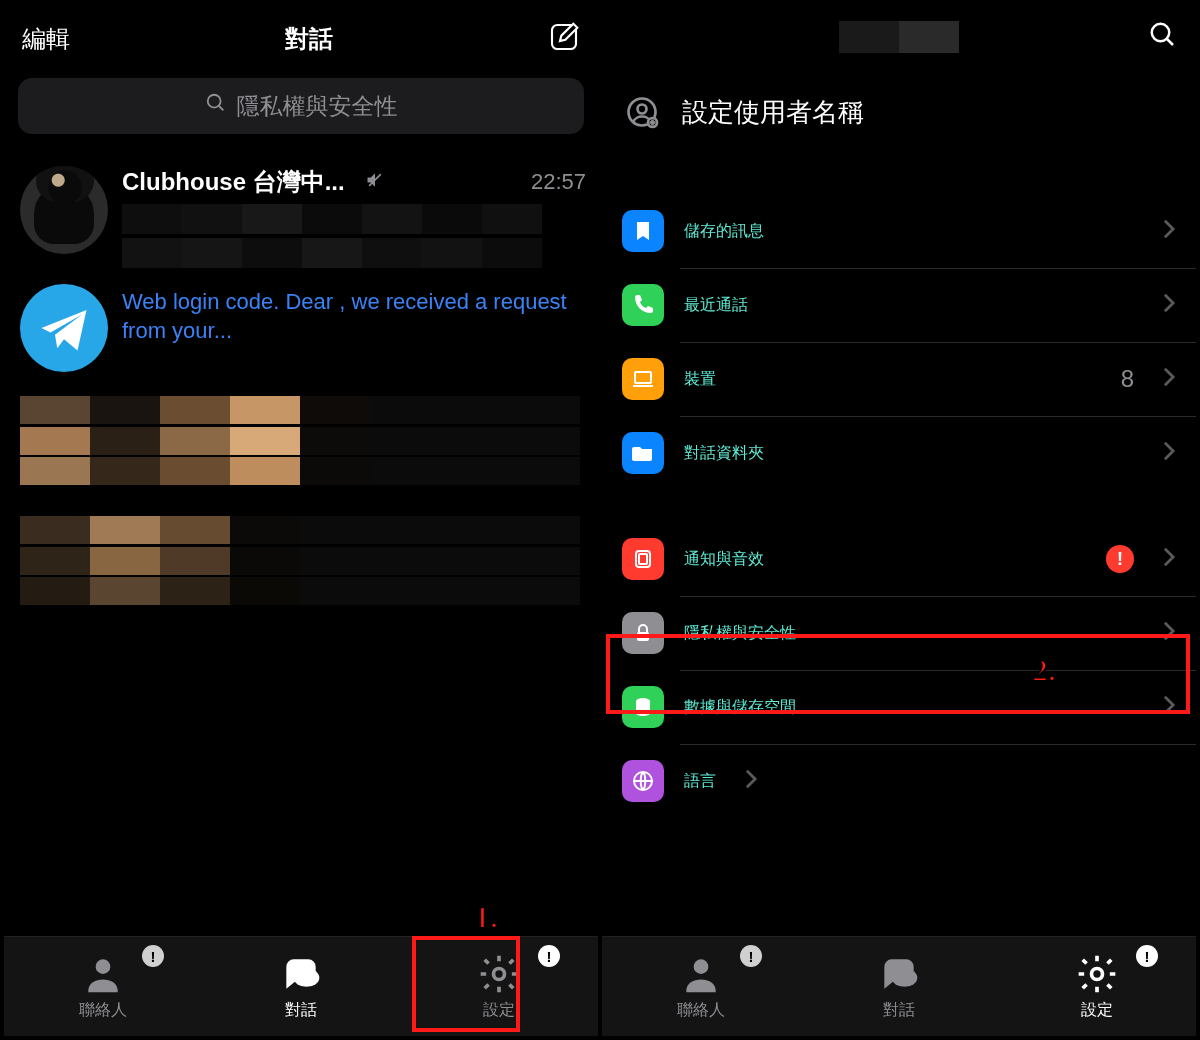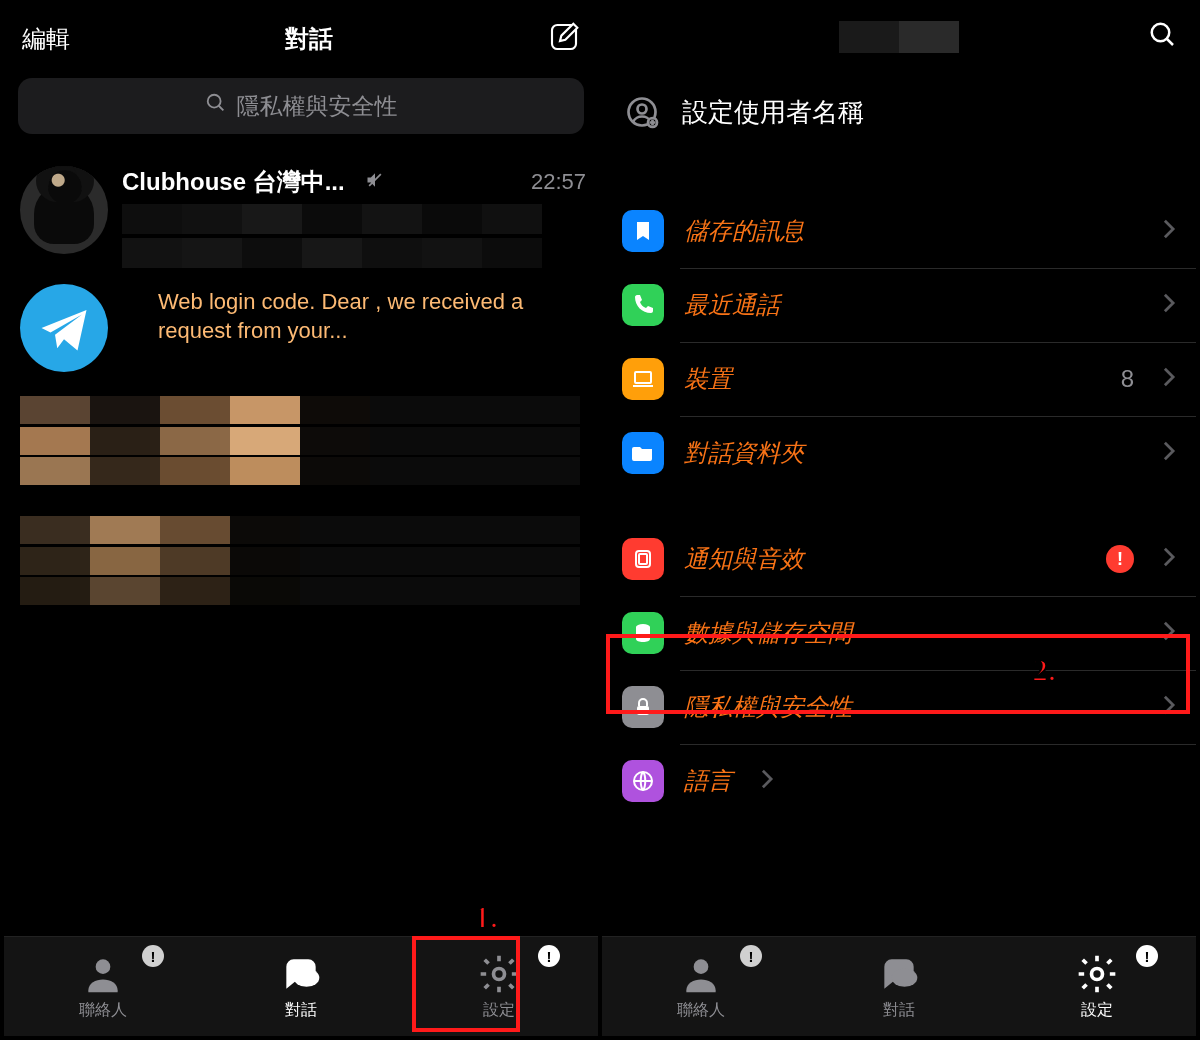--- a/index.html
+++ b/index.html
@@ -96,27 +96,26 @@
 .chat-name {
   color: #fff; font-size: 24px; font-weight: 700;
   white-space: nowrap; overflow: hidden; text-overflow: ellipsis;
 }
 .mute-icon { color: #8e8e93; }
 .mute-icon svg { width: 20px; height: 20px; }
 .verified { color: #2ea6ff; }
 .verified svg { width: 22px; height: 22px; }
 .chat-time { margin-left: auto; color: #8e8e93; font-size: 22px; }
 .chat-preview {
-  color: #fdba74; font-size: 22px;
+  color: #3b82f6; font-size: 22px;
   margin-top: 4px; line-height: 1.3;
   display: -webkit-box;
   -webkit-line-clamp: 2;
   -webkit-box-orient: vertical;
   overflow: hidden;
-  margin-left: 36px;
 }
 
 .pixelated-block {
   display: flex; flex-wrap: wrap;
   width: 100%;
 }
 .pixelated-block span {
   width: 12.5%; height: 28px;
 }
 .chat-item .pixelated { margin-top: 6px; width: 420px; height: 60px; }
@@ -204,21 +203,21 @@
   position: absolute; left: 78px; right: 0; top: 0;
   height: 1px; background: #2a2a2a;
 }
 .s-icon {
   width: 42px; height: 42px;
   border-radius: 10px;
   display: flex; align-items: center; justify-content: center;
   flex-shrink: 0;
 }
 .s-icon svg { width: 24px; height: 24px; color: #fff; }
-.s-label { font-size: 24px; color: #f97316; flex: 0 0 auto; font-style: italic; }
+.s-label { font-size: 16px; color: #5eead4; flex: 0 0 auto; }
 .s-value { margin-left: auto; color: #8e8e93; font-size: 24px; }
 .s-chevron { color: #5a5a5e; margin-left: 8px; }
 .s-chevron svg { width: 14px; height: 22px; }
 .s-alert {
   width: 28px; height: 28px; background: #ff3b30;
   border-radius: 50%; display: flex; align-items: center; justify-content: center;
   color: #fff; font-weight: 900; font-size: 18px;
   margin-left: auto;
 }
 .s-langvalue {
@@ -475,47 +474,47 @@
             <rect x="8" y="7" width="8" height="10" rx="1"></rect>
           </svg>
         </div>
       <span class="s-label">通知與音效</span>
       <span class="s-alert">!</span>
       <span class="s-chevron"><svg viewBox="0 0 10 16" fill="none" stroke="currentColor" stroke-width="2">
             <path d="M2 2l6 6-6 6"></path>
           </svg></span>
     </div>
     <div class="setting-row">
+      <div class="s-icon bg-lock">
+          <svg viewBox="0 0 24 24" fill="#fff">
+            <rect x="6" y="11" width="12" height="9" rx="2"></rect>
+            <path d="M8 11V8a4 4 0 118 0v3" fill="none" stroke="#fff" stroke-width="2"></path>
+          </svg>
+        </div>
+      <span class="s-label">隱私權與安全性</span>
+      <span class="s-value"></span>
+      <span class="s-chevron"><svg viewBox="0 0 10 16" fill="none" stroke="currentColor" stroke-width="2">
+            <path d="M2 2l6 6-6 6"></path>
+          </svg></span>
+    </div>
+    <div class="setting-row">
       <div class="s-icon bg-data">
           <svg viewBox="0 0 24 24" fill="#fff">
             <ellipse cx="12" cy="6" rx="7" ry="3"></ellipse>
             <path d="M5 6v6c0 1.7 3.1 3 7 3s7-1.3 7-3V6"></path>
             <path d="M5 12v6c0 1.7 3.1 3 7 3s7-1.3 7-3v-6"></path>
           </svg>
         </div>
       <span class="s-label">數據與儲存空間</span>
       <span class="s-value"></span>
       <span class="s-chevron"><svg viewBox="0 0 10 16" fill="none" stroke="currentColor" stroke-width="2">
             <path d="M2 2l6 6-6 6"></path>
           </svg></span>
     </div>
     <div class="setting-row">
-      <div class="s-icon bg-lock">
-          <svg viewBox="0 0 24 24" fill="#fff">
-            <rect x="6" y="11" width="12" height="9" rx="2"></rect>
-            <path d="M8 11V8a4 4 0 118 0v3" fill="none" stroke="#fff" stroke-width="2"></path>
-          </svg>
-        </div>
-      <span class="s-label">隱私權與安全性</span>
-      <span class="s-value"></span>
-      <span class="s-chevron"><svg viewBox="0 0 10 16" fill="none" stroke="currentColor" stroke-width="2">
-            <path d="M2 2l6 6-6 6"></path>
-          </svg></span>
-    </div>
-    <div class="setting-row">
       <div class="s-icon bg-globe">
           <svg viewBox="0 0 24 24" fill="none" stroke="#fff" stroke-width="2">
             <circle cx="12" cy="12" r="9"></circle>
             <path d="M3 12h18M12 3c3 3 3 15 0 18M12 3c-3 3-3 15 0 18"></path>
           </svg>
         </div>
       <span class="s-label">語言</span>
       <span class="s-chevron"><svg viewBox="0 0 10 16" fill="none" stroke="currentColor" stroke-width="2">
             <path d="M2 2l6 6-6 6"></path>
           </svg></span>

